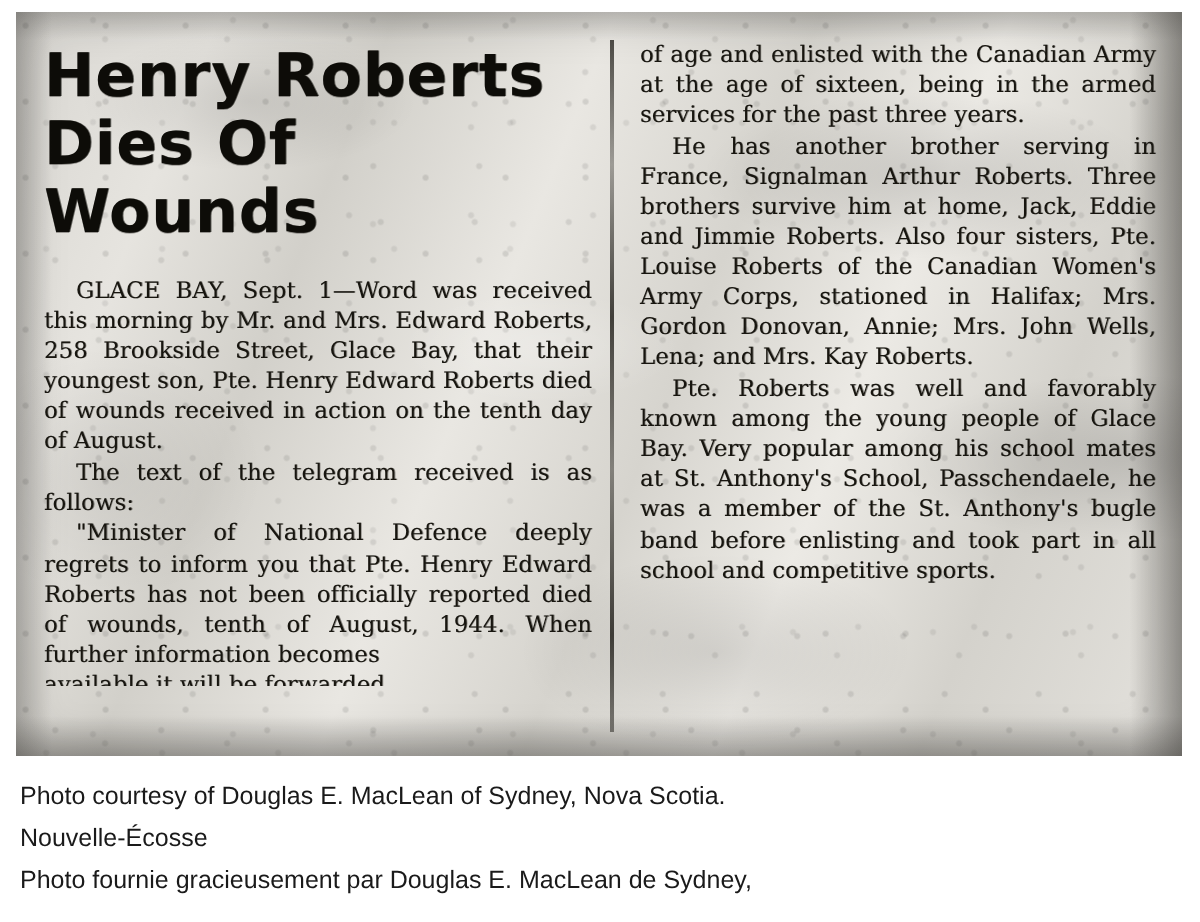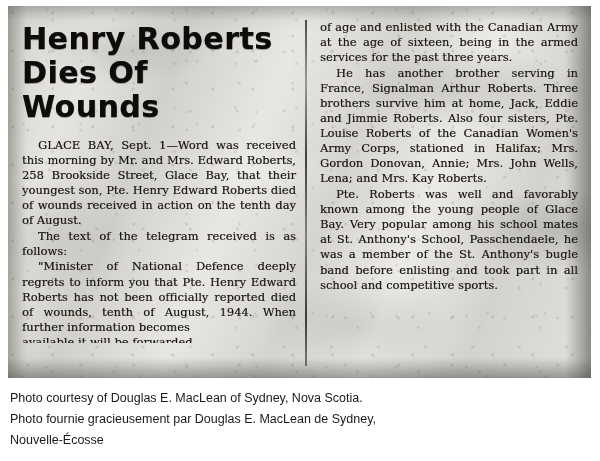--- a/index.html
+++ b/index.html
@@ -168,17 +168,17 @@
         <p class="para">of age and enlisted with the Canadian Army at the age of sixteen, being in the armed services for the past three years.</p>
         <p class="para indent">He has another brother serving in France, Signalman Arthur Roberts. Three brothers survive him at home, Jack, Eddie and Jimmie Roberts. Also four sisters, Pte. Louise Roberts of the Canadian Women's Army Corps, stationed in Halifax; Mrs. Gordon Donovan, Annie; Mrs. John Wells, Lena; and Mrs. Kay Roberts.</p>
         <p class="para indent">Pte. Roberts was well and favorably known among the young people of Glace Bay. Very popular among his school mates at St. Anthony's School, Passchendaele, he was a member of the St. Anthony's bugle band before enlisting and took part in all school and competitive sports.</p>
       </div>
     </div>
 
   </div>
 
   <div id="caption">
     <span class="cap-line">Photo courtesy of Douglas E. MacLean of Sydney, Nova Scotia.</span>
+    <span class="cap-line">Nouvelle-Écosse</span>
     <span class="cap-line">Photo fournie gracieusement par Douglas E. MacLean de Sydney,</span>
-    <span class="cap-line">Nouvelle-Écosse</span>
   </div>
 
 </div>
 
 </body></html>

